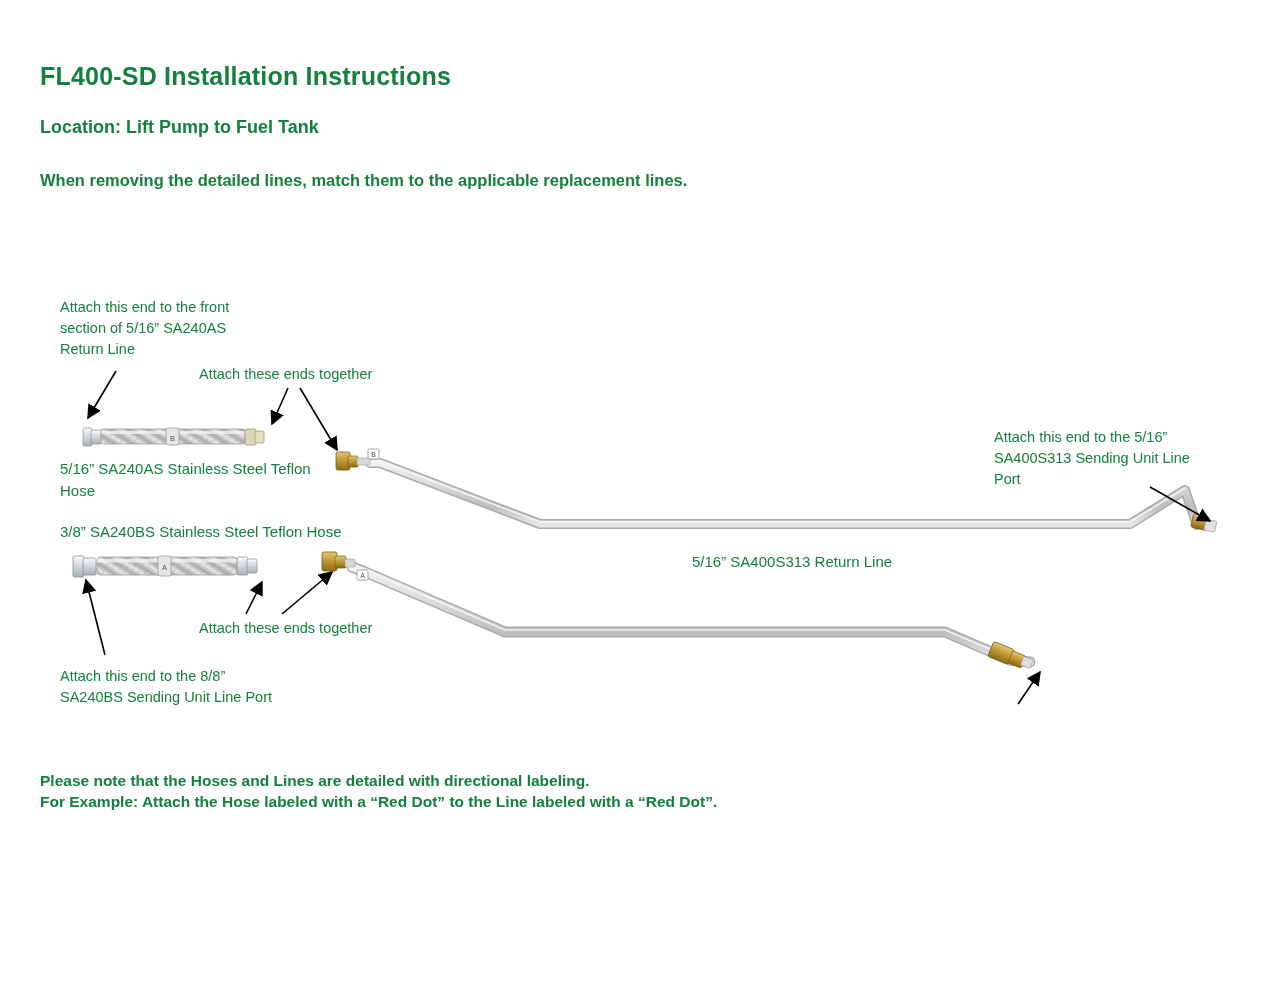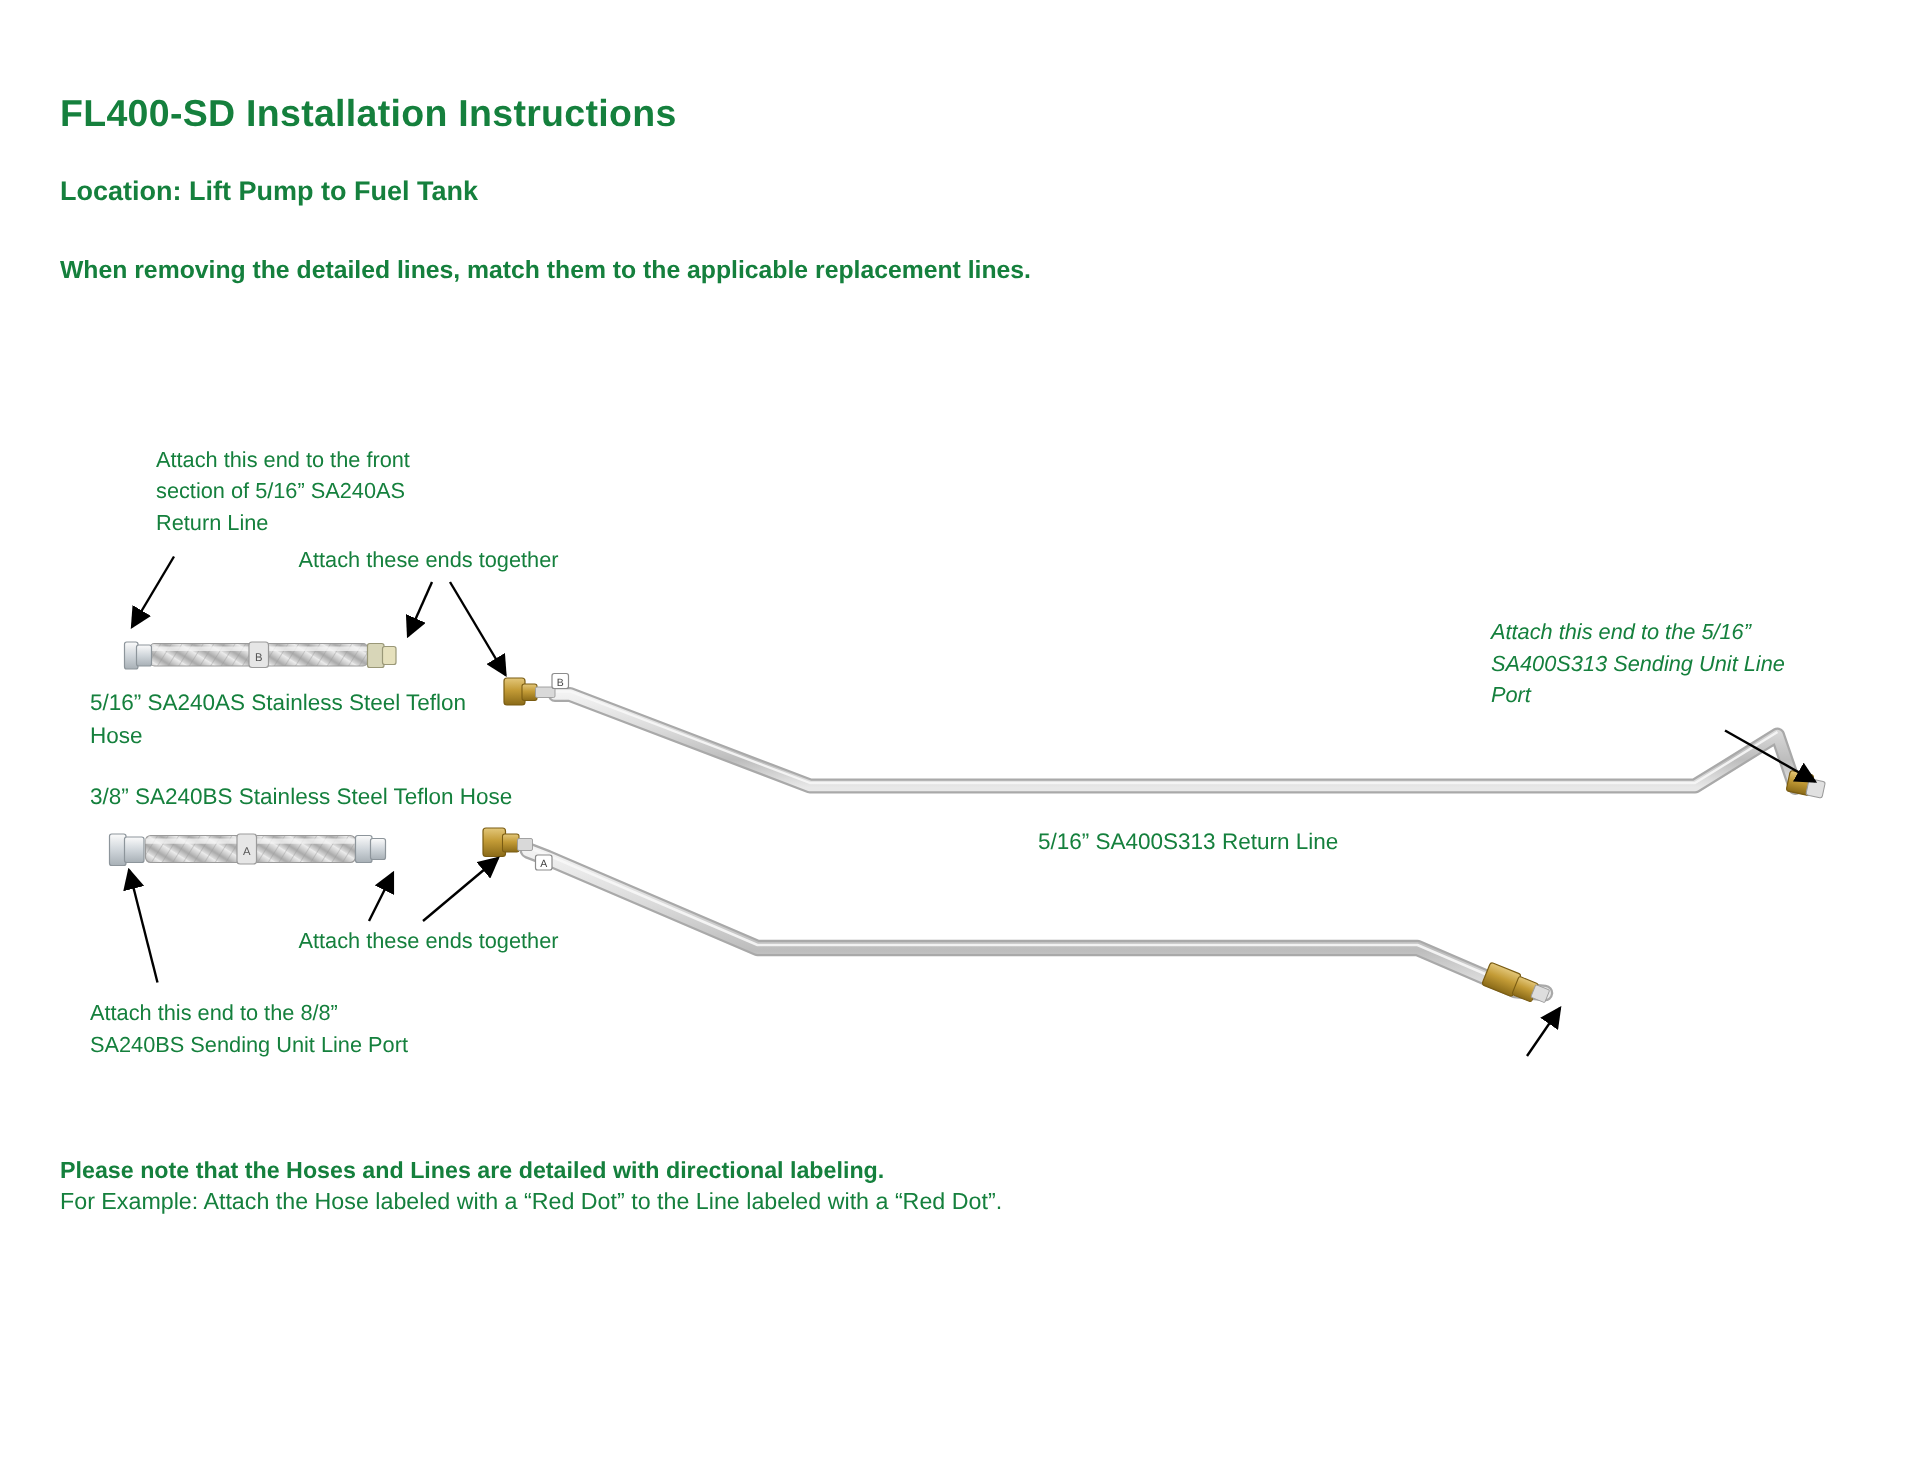--- a/index.html
+++ b/index.html
@@ -52,21 +52,21 @@
   #note1 {
     left: 40px;
     top: 772px;
     font-size: 15.5px;
     font-weight: bold;
   }
   #note2 {
     left: 40px;
     top: 793px;
     font-size: 15.5px;
-    font-weight: normal;
+    font-weight: bold;
   }
 
   svg.art {
     position: absolute;
     left: 0;
     top: 0;
     width: 1280px;
     height: 989px;
     pointer-events: none;
   }
@@ -209,27 +209,27 @@
 
       <line x1="246" y1="614" x2="262" y2="582" marker-end="url(#arrowhead)"></line>
       <line x1="282" y1="614" x2="332" y2="572" marker-end="url(#arrowhead)"></line>
 
       <line x1="105" y1="655" x2="86" y2="580" marker-end="url(#arrowhead)"></line>
 
       <line x1="1018" y1="704" x2="1040" y2="672" marker-end="url(#arrowhead)"></line>
     </g>
   </svg>
 
-  <div class="abs callout" style="left:60px; top:297px; width:230px;margin-left:44px;">Attach this end to the front
+  <div class="abs callout" style="left:60px; top:297px; width:230px;">Attach this end to the front
 section of 5/16” SA240AS
 Return Line</div>
 
   <div class="abs callout" style="left:199px; top:364px; width:230px;">Attach  these ends together</div>
 
-  <div class="abs callout" style="left:994px; top:412px; width:230px;font-style:italic;">Attach this end to the 5/16”
+  <div class="abs callout" style="left:994px; top:427px; width:230px;">Attach this end to the 5/16”
 SA400S313 Sending Unit Line
 Port</div>
 
   <div class="abs callout" style="left:199px; top:618px; width:240px;">Attach  these ends together</div>
 
   <div class="abs callout" style="left:60px; top:666px; width:280px;">Attach this end to the 8/8”
 SA240BS Sending Unit Line Port</div>
 
 
   <div class="abs partlabel" style="left:60px; top:458px; width:300px;">5/16” SA240AS Stainless Steel Teflon

